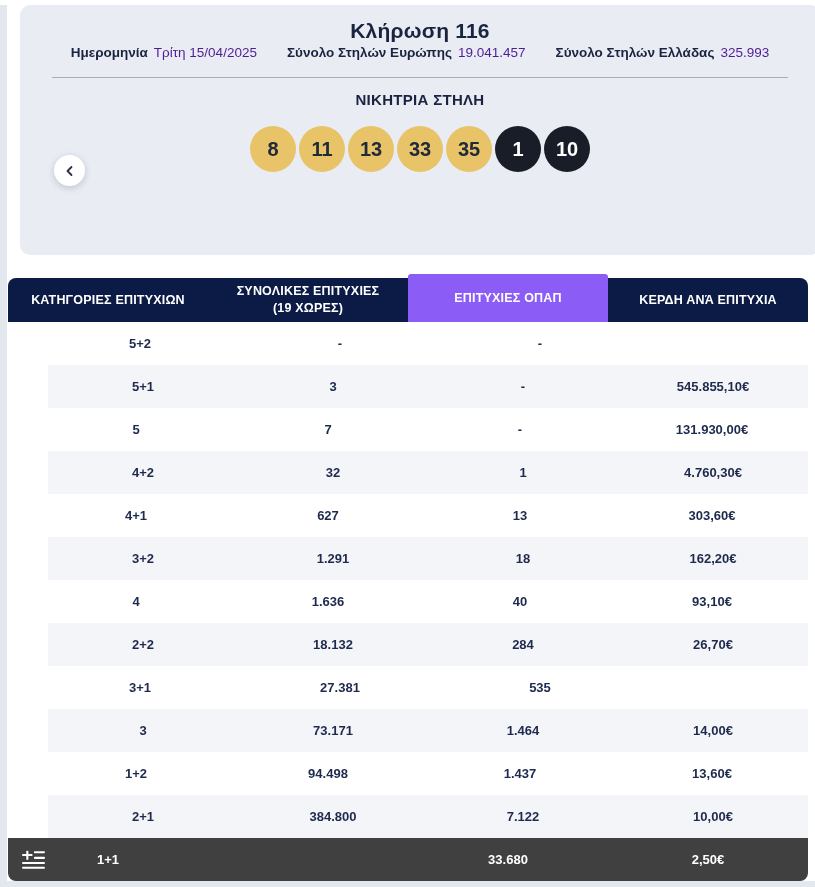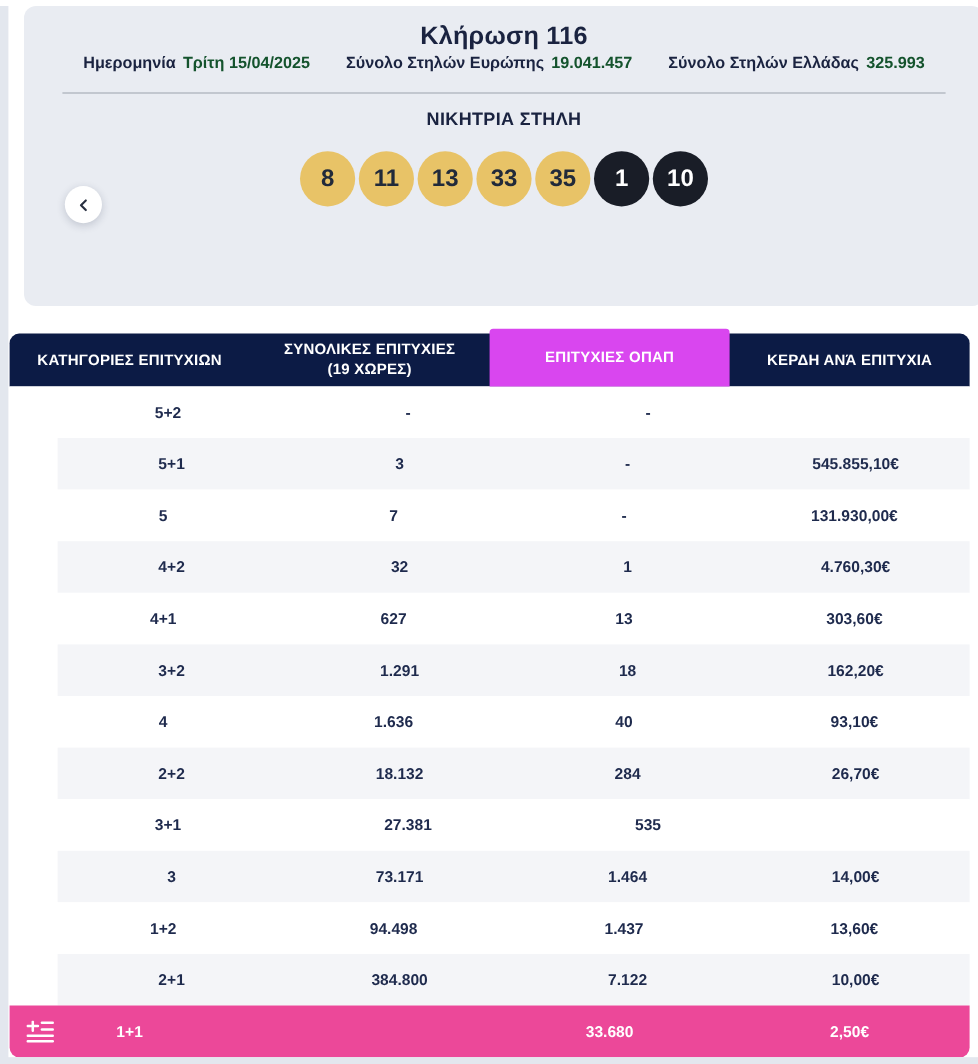--- a/index.html
+++ b/index.html
@@ -17,21 +17,21 @@
     background:#e9ecf2;border-radius:10px;box-sizing:border-box;text-align:center;
   }
   .draw-title{
     margin:0;padding-top:14px;font-size:21px;font-weight:bold;color:#1a2340;letter-spacing:.2px;
   }
   .draw-meta{
     margin-top:2px;display:flex;justify-content:center;gap:30px;font-size:13.5px;
   }
   .meta-item{display:flex;gap:6px;align-items:baseline;}
   .meta-item b{color:#1a2340;font-weight:bold;}
-  .meta-item span{color:#14532d;font-weight:bold;}
+  .meta-item span{color:#4c1d95;font-weight:normal;}
   .divider{
     border:none;border-top:1px solid #a9aeb8;margin:17px 32px 0 32px;height:0;
   }
   .winning-title{
     margin:0;padding-top:13px;font-size:15px;font-weight:bold;color:#1a2340;letter-spacing:.3px;
   }
   .balls{
     margin-top:18px;display:flex;justify-content:center;gap:3px;
   }
   .ball{
@@ -49,28 +49,28 @@
   
   .results-table{position:absolute;left:8px;top:278px;width:800px;}
   .thead{
     display:flex;align-items:flex-start;height:44px;background:#0c1b45;
     border-radius:8px 8px 0 0;color:#ffffff;
   }
   .th{
     width:200px;height:44px;display:flex;flex-direction:column;align-items:center;justify-content:center;
     font-size:12.5px;font-weight:bold;line-height:1.35;text-align:center;letter-spacing:.2px;
   }
-  .th.highlight{background:#d946ef;height:48px;margin-top:-4px;border-radius:3px 3px 0 0;}
+  .th.highlight{background:#8b5cf6;height:48px;margin-top:-4px;border-radius:3px 3px 0 0;}
   .tr{
     display:flex;height:43px;align-items:center;font-size:13px;font-weight:bold;color:#1e2a4d;
   }
   .tr.even{background:#ffffff;padding-left:32px;}
   .tr.odd{background:#f4f5f8;margin-left:40px;}
   .tr.highlight{
-    background:#ec4899;color:#ffffff;border-radius:0 0 8px 8px;position:relative;
+    background:#404040;color:#ffffff;border-radius:0 0 8px 8px;position:relative;
   }
   .td{width:200px;text-align:center;}
   .flag-wrap{position:absolute;left:14px;top:50%;transform:translateY(-50%);display:flex;}
 </style>
 </head>
 <body>
 
 <div class="left-gutter"></div>
 
 <section class="draw-card">

